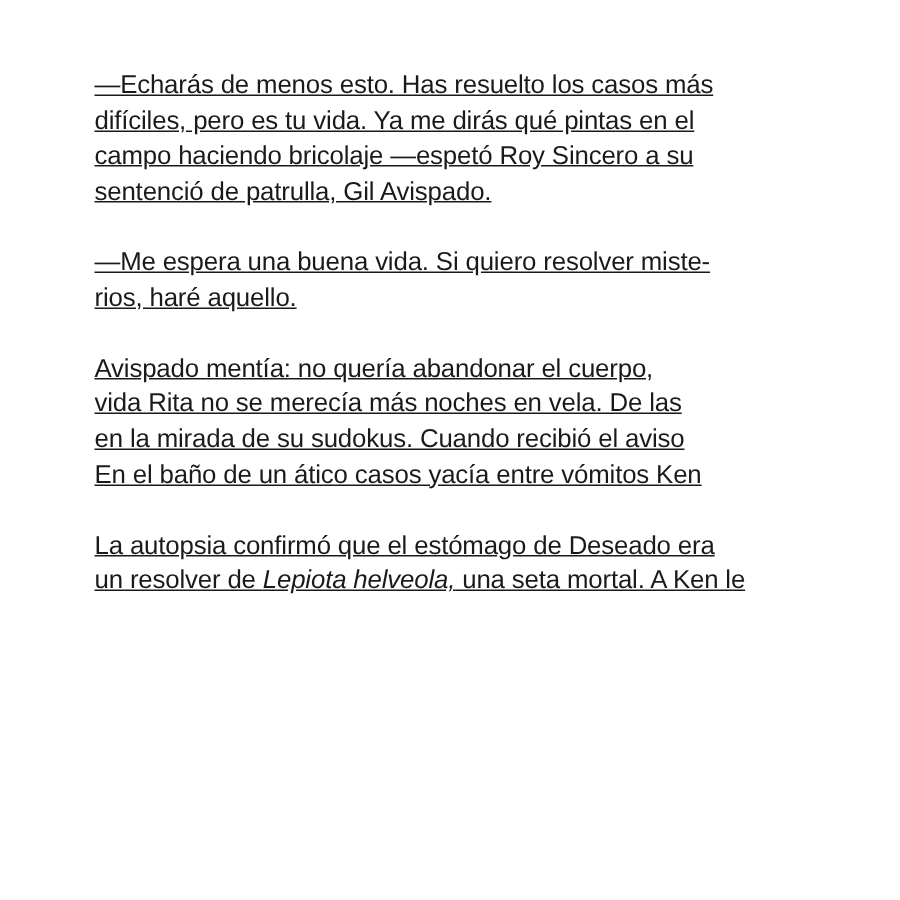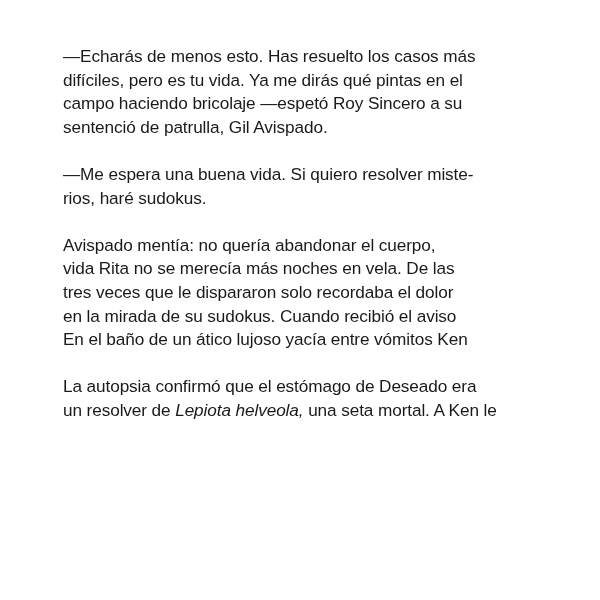--- a/index.html
+++ b/index.html
@@ -19,20 +19,21 @@
       top: 45px;
       width: 480px;
       font-family: "Liberation Sans", sans-serif;
       font-size: 17.2px;
       line-height: 23.6px;
       color: #1a1a1a;
       letter-spacing: -0.1px;
     }
     .para {
       margin: 0 0 23.6px 0;
+      text-decoration: underline;
     }
     .line {
       display: block;
       white-space: nowrap;
     }
     .italic {
       font-style: italic;
       margin-top: 31px;
     }
   </style>
@@ -43,29 +44,28 @@
 
   <p class="para">
     <span class="line">—Echarás de menos esto. Has resuelto los casos más</span>
     <span class="line">difíciles, pero es tu vida. Ya me dirás qué pintas en el</span>
     <span class="line">campo haciendo bricolaje —espetó Roy Sincero a su</span>
     <span class="line">sentenció de patrulla, Gil Avispado.</span>
   </p>
 
   <p class="para">
     <span class="line">—Me espera una buena vida. Si quiero resolver miste-</span>
-    <span class="line">rios, haré sudokus.</span>
+    <span class="line">rios, haré aquello.</span>
   </p>
 
   <p class="para">
     <span class="line">Avispado mentía: no quería abandonar el cuerpo,</span>
     <span class="line">vida Rita no se merecía más noches en vela. De las</span>
-    <span class="line">tres veces que le dispararon solo recordaba el dolor</span>
     <span class="line">en la mirada de su sudokus. Cuando recibió el aviso</span>
-    <span class="line">En el baño de un ático lujoso yacía entre vómitos Ken</span>
+    <span class="line">En el baño de un ático casos yacía entre vómitos Ken</span>
   </p>
 
 
   <p class="para">
     <span class="line">La autopsia confirmó que el estómago de Deseado era</span>
     <span class="line"><span>un resolver de </span><span class="italic">Lepiota helveola,</span><span> una seta mortal. A Ken le</span></span>
   </p>
 
 </div>
 

